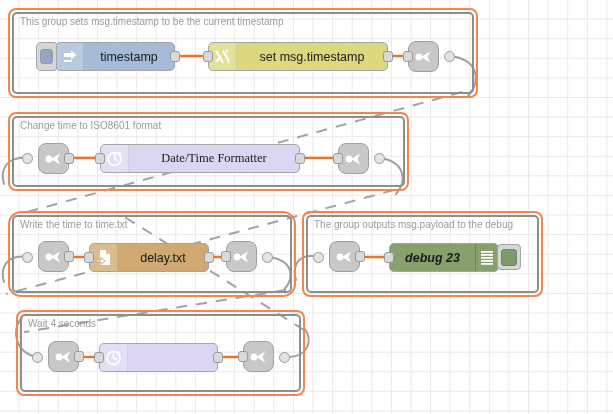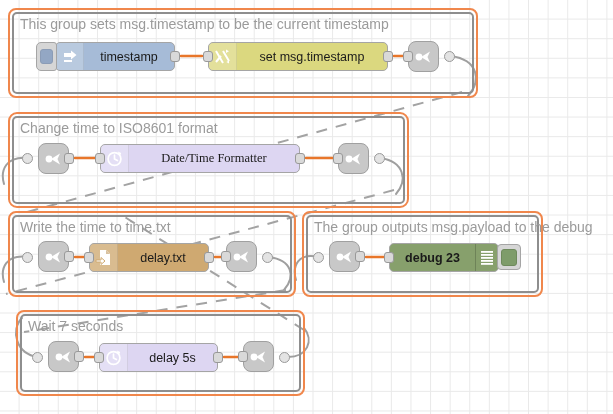--- a/index.html
+++ b/index.html
@@ -31,21 +31,21 @@
   }
   .group-inner {
     width: 100%; height: 100%;
     border: 2px solid #8e8e8e;
     border-radius: 5px;
     position: relative;
   }
   .group-label {
     position: absolute;
     left: 6px; top: 2px;
-    font-size: 14px;
+    font-size: 10px;
     color: #9b9b9b;
     white-space: nowrap;
     letter-spacing: 0px;
   }
 
   
   .node {
     position: absolute;
     height: 29px;
     border-radius: 5px;
@@ -123,21 +123,21 @@
   .dbg-lines { width: 22px; display:flex; align-items:center; justify-content:center; }
   .dbg-toggle {
     width: 24px; height: 26px;
     background: #d6d6d6; border:1px solid #a5a5a5;
     border-radius: 4px;
     margin-left: -1px;
     display:flex; align-items:center; justify-content:center;
     flex:none;
   }
   .dbg-toggle i { display:block; width:16px;height:17px;background:#7e9c6a;border:1px solid #6e8a5c;border-radius:3px; }
-  .italic { font-weight: 600; font-size: 12.5px; }
+  .italic { font-style: italic; font-weight: 600; font-size: 12.5px; }
   svg.gi { display:block; }
 </style>
 </head>
 <body>
 
 <div id="canvas">
 
   <svg id="wires" viewBox="0 0 613 414">
 
     <g stroke="#e8762a" stroke-width="2.6" fill="none" stroke-linecap="round">
@@ -170,41 +170,41 @@
       <path d="M304,330 L120,214"></path>
     </g>
   </svg>
 
   <div class="group" style="left:8px;top:8px;width:470px;height:90px;">
     <div class="group-inner">
       <div class="group-label">This group sets msg.timestamp to be the current timestamp</div>
     </div>
   </div>
 
-  <div class="group" style="left:8px;top:112px;width:401px;height:96px;border-radius:9px;">
+  <div class="group" style="left:8px;top:112px;width:401px;height:79px;">
     <div class="group-inner">
       <div class="group-label">Change time to ISO8601 format</div>
     </div>
   </div>
 
-  <div class="group" style="left:8px;top:211px;width:288px;height:86px;">
+  <div class="group" style="left:8px;top:211px;width:288px;height:86px;border-radius:13px;">
     <div class="group-inner">
       <div class="group-label">Write the time to time.txt</div>
     </div>
   </div>
 
   <div class="group" style="left:302px;top:211px;width:241px;height:86px;text-decoration:underline;">
     <div class="group-inner">
       <div class="group-label">The group outputs msg.payload to the debug</div>
     </div>
   </div>
 
   <div class="group" style="left:16px;top:310px;width:289px;height:86px;">
     <div class="group-inner">
-      <div class="group-label">Wait 7 seconds</div>
+      <div class="group-label">Wait 4 seconds</div>
     </div>
   </div>
 
   <div class="node" style="left:55px;top:42px;width:120px;background:#a6bbd7;">
     <div class="inject-btn">
         <i></i>
       </div>
     <div class="icon-box">
       <svg class="gi" width="18" height="18" viewBox="0 0 18 18">
         <path d="M3 5h7V2.5L15.5 7 10 11.5V9H3z" fill="#fff"></path>
@@ -339,21 +339,20 @@
   </div>
 
   <div class="node" style="left:99px;top:343px;width:119px;background:#ddd6f2;">
     <div class="icon-box">
       <svg class="gi" width="19" height="19" viewBox="0 0 19 19">
         <circle cx="9.5" cy="10" r="6.4" fill="none" stroke="#fff" stroke-width="1.7"></circle>
         <path d="M9.5 6.2 V10 L12.4 11.6" stroke="#fff" stroke-width="1.7" fill="none" stroke-linecap="round"></path>
         <path d="M12.8 2.6 l3.4 1.3 -1.3 3.4z" fill="#fff"></path>
       </svg>
     </div>
-    <div class="label">delay 5s</div>
     <div class="port in"></div>
     <div class="port out"></div>
   </div>
 
   <div class="linknode" style="left:243px;top:341px;">
     <svg class="gi" width="22" height="20" viewBox="0 0 22 20">
       <circle cx="6" cy="10" r="3.4" fill="#fff"></circle>
       <path d="M8 10 L17 4.5 L14.5 10 L17 15.5z" fill="#fff"></path>
     </svg>
     <div class="port in"></div>

